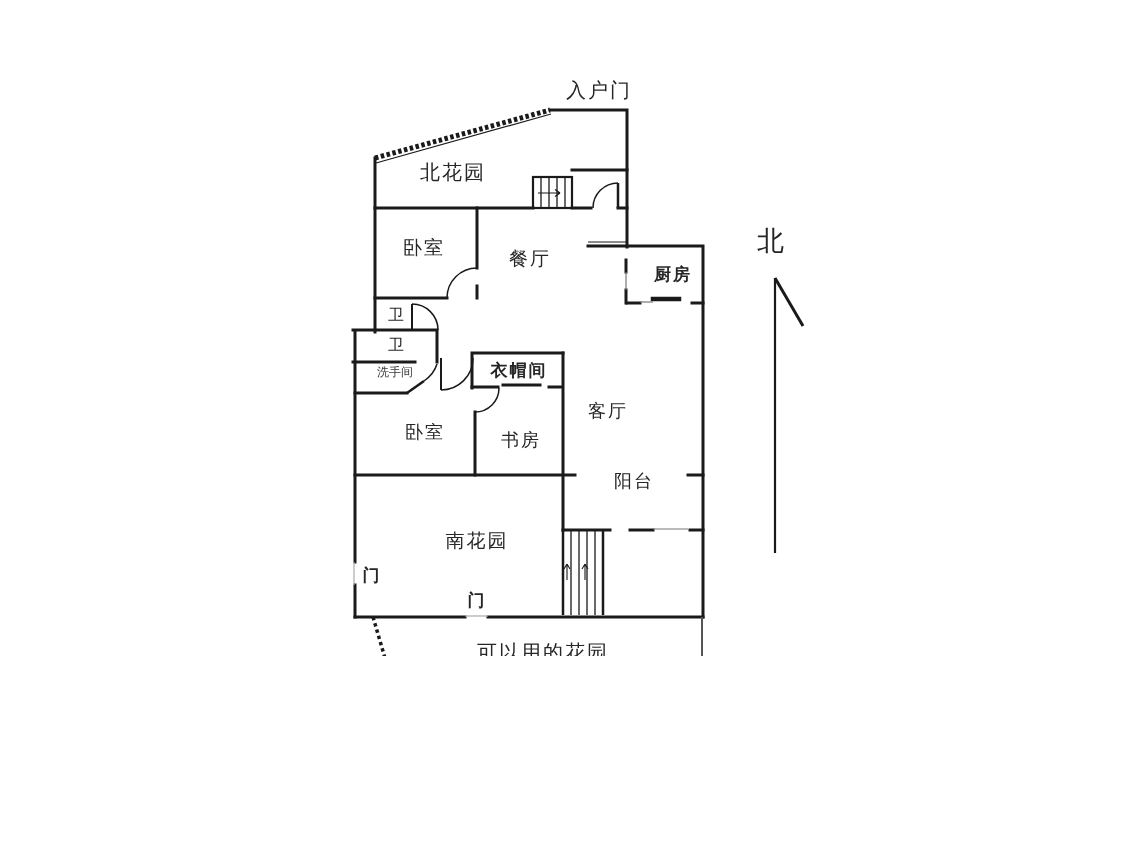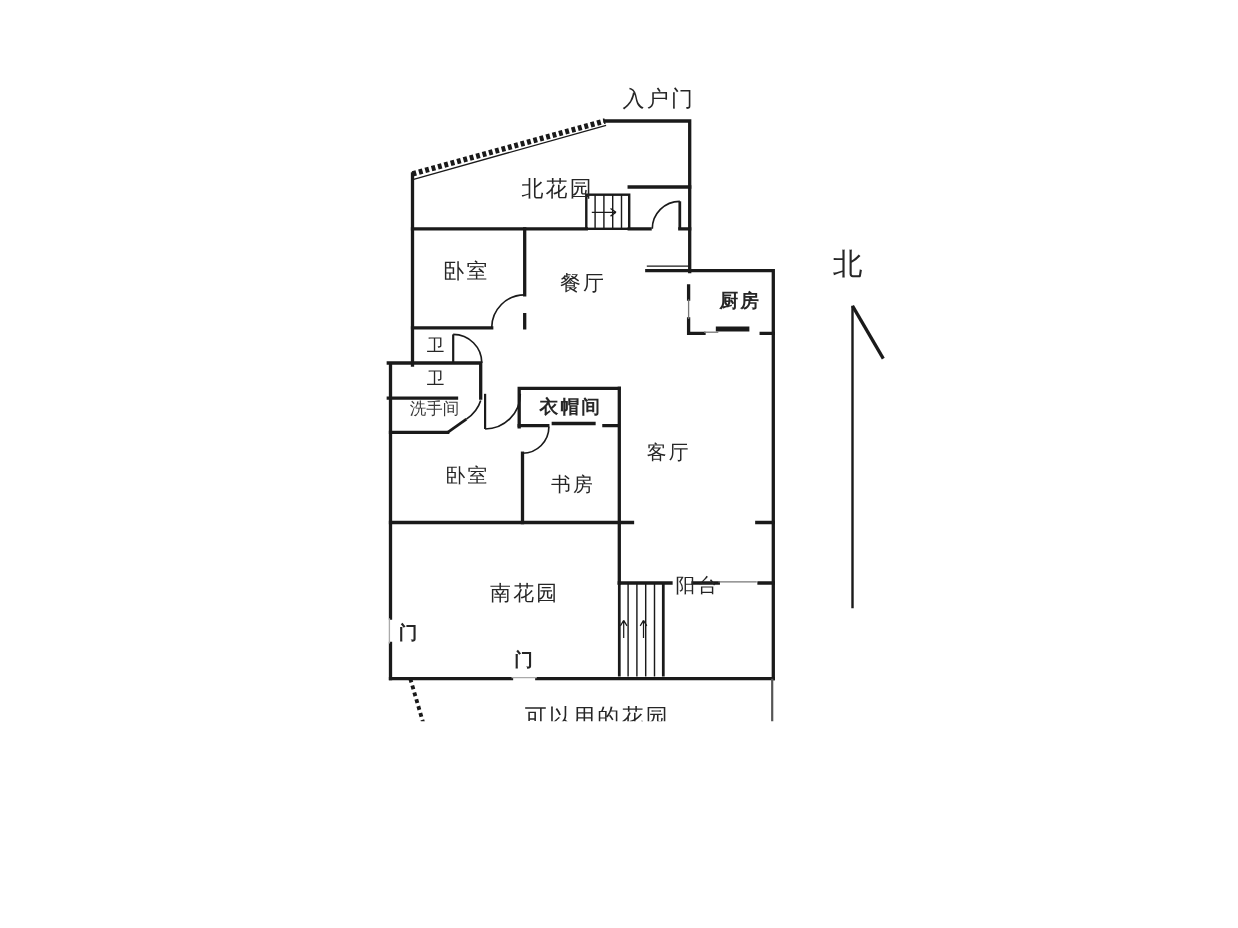--- a/index.html
+++ b/index.html
@@ -19,21 +19,21 @@
     letter-spacing:2px;
     line-height:1;
     user-select:none;
   }
   .s27{font-size:27px;letter-spacing:1px;}
   .s20{font-size:20px;}
   .s19{font-size:19px;}
   .s18{font-size:18px;}
   .s17{font-size:17px;font-weight:bold;}
   .s16{font-size:16px;letter-spacing:0;}
-  .s11{font-size:15px;letter-spacing:0;color:#3a3a3a;text-align:right;}
+  .s11{font-size:12px;letter-spacing:0;color:#3a3a3a;text-align:right;}
 </style>
 </head>
 <body>
 
 <div class="stage">
 
   <svg width="1125" height="844" viewBox="0 0 1125 844">
 
     <g stroke="#1a1a1a" fill="none">
       <line x1="375" y1="158" x2="550" y2="110" stroke-width="5" stroke-dasharray="3.5 2.5"></line>
@@ -122,31 +122,31 @@
       <path d="M408,737 L460,764 L558,764 L702,726 L702,617" stroke-width="2"></path>
     </g>
 
     <g stroke="#1a1a1a" fill="none">
       <line x1="775" y1="278" x2="775" y2="553" stroke-width="2.2"></line>
       <line x1="775" y1="278" x2="803" y2="326" stroke-width="3"></line>
     </g>
   </svg>
 
   <span class="lbl s20" style="left:599px;top:90px">入户门</span>
-  <span class="lbl s20" style="left:507px;top:172px">北花园</span>
+  <span class="lbl s20" style="left:453px;top:172px">北花园</span>
   <span class="lbl s19" style="left:424px;top:247px">卧室</span>
   <span class="lbl s19" style="left:530px;top:258px">餐厅</span>
   <span class="lbl s17" style="left:673px;top:274px">厨房</span>
   <span class="lbl s16" style="left:396px;top:315px">卫</span>
   <span class="lbl s16" style="left:396px;top:345px">卫</span>
   <span class="lbl s11" style="left:395px;top:372px">洗手间</span>
   <span class="lbl s17" style="left:519px;top:370px">衣帽间</span>
   <span class="lbl s18" style="left:521px;top:440px">书房</span>
   <span class="lbl s18" style="left:425px;top:432px">卧室</span>
   <span class="lbl s18" style="left:608px;top:411px">客厅</span>
-  <span class="lbl s18" style="left:634px;top:532px">阳台</span>
+  <span class="lbl s18" style="left:634px;top:481px">阳台</span>
   <span class="lbl s19" style="left:477px;top:540px">南花园</span>
   <span class="lbl s17" style="left:372px;top:575px">门</span>
   <span class="lbl s17" style="left:477px;top:600px">门</span>
   <span class="lbl s20" style="left:543px;top:652px">可以用的花园</span>
   <span class="lbl s27" style="left:771px;top:241px">北</span>
 
 </div>
 
 </body></html>

